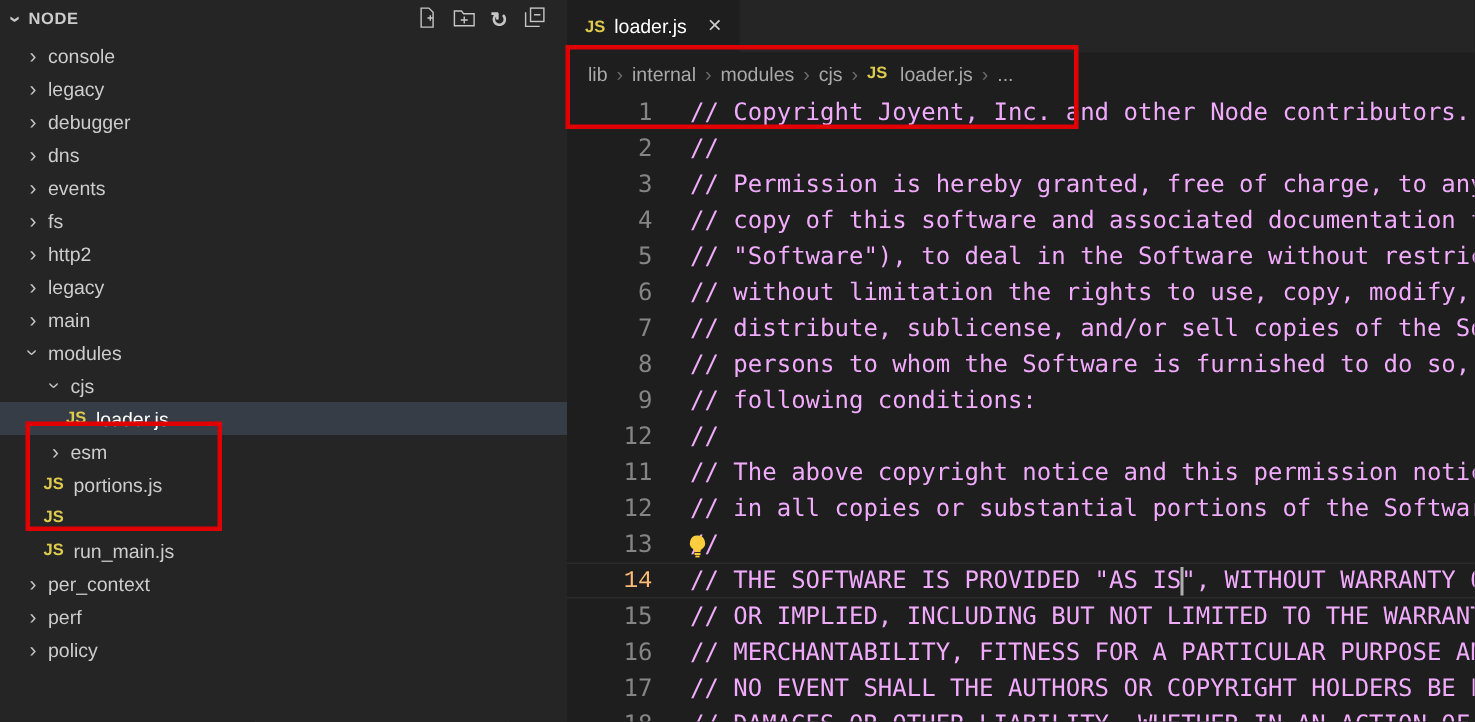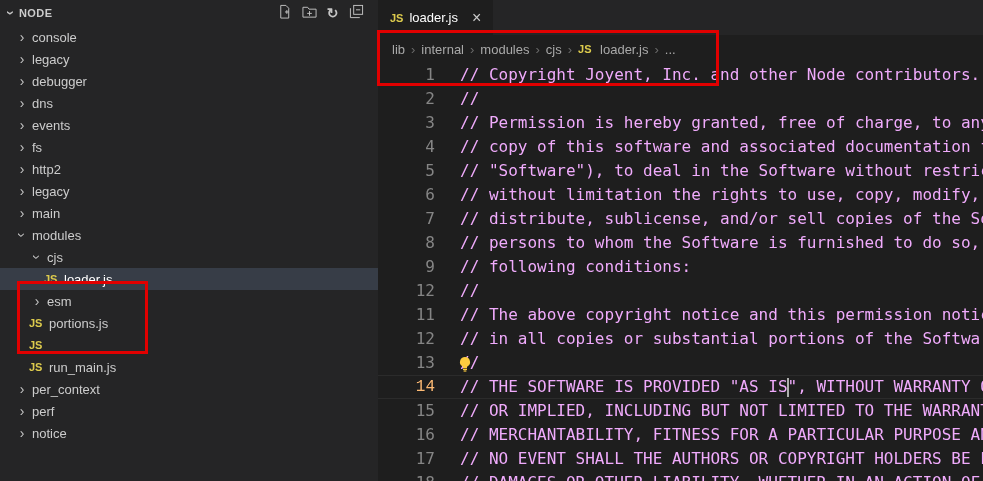--- a/index.html
+++ b/index.html
@@ -159,21 +159,21 @@
       <div class="tree-row" style="padding-left: 14px;">
         <span class="chevron">›</span>
         <span class="tree-label">per_context</span>
       </div>
       <div class="tree-row" style="padding-left: 14px;">
         <span class="chevron">›</span>
         <span class="tree-label">perf</span>
       </div>
       <div class="tree-row" style="padding-left: 14px;">
         <span class="chevron">›</span>
-        <span class="tree-label">notice</span>
+        <span class="tree-label">policy</span>
       </div>
     </div>
 </div>
 
 <div class="main">
   <div class="tabbar">
     <div class="tab">
       <span class="jsbadge">JS</span>
       <span>loader.js</span>
       <span class="tab-close">×</span>

